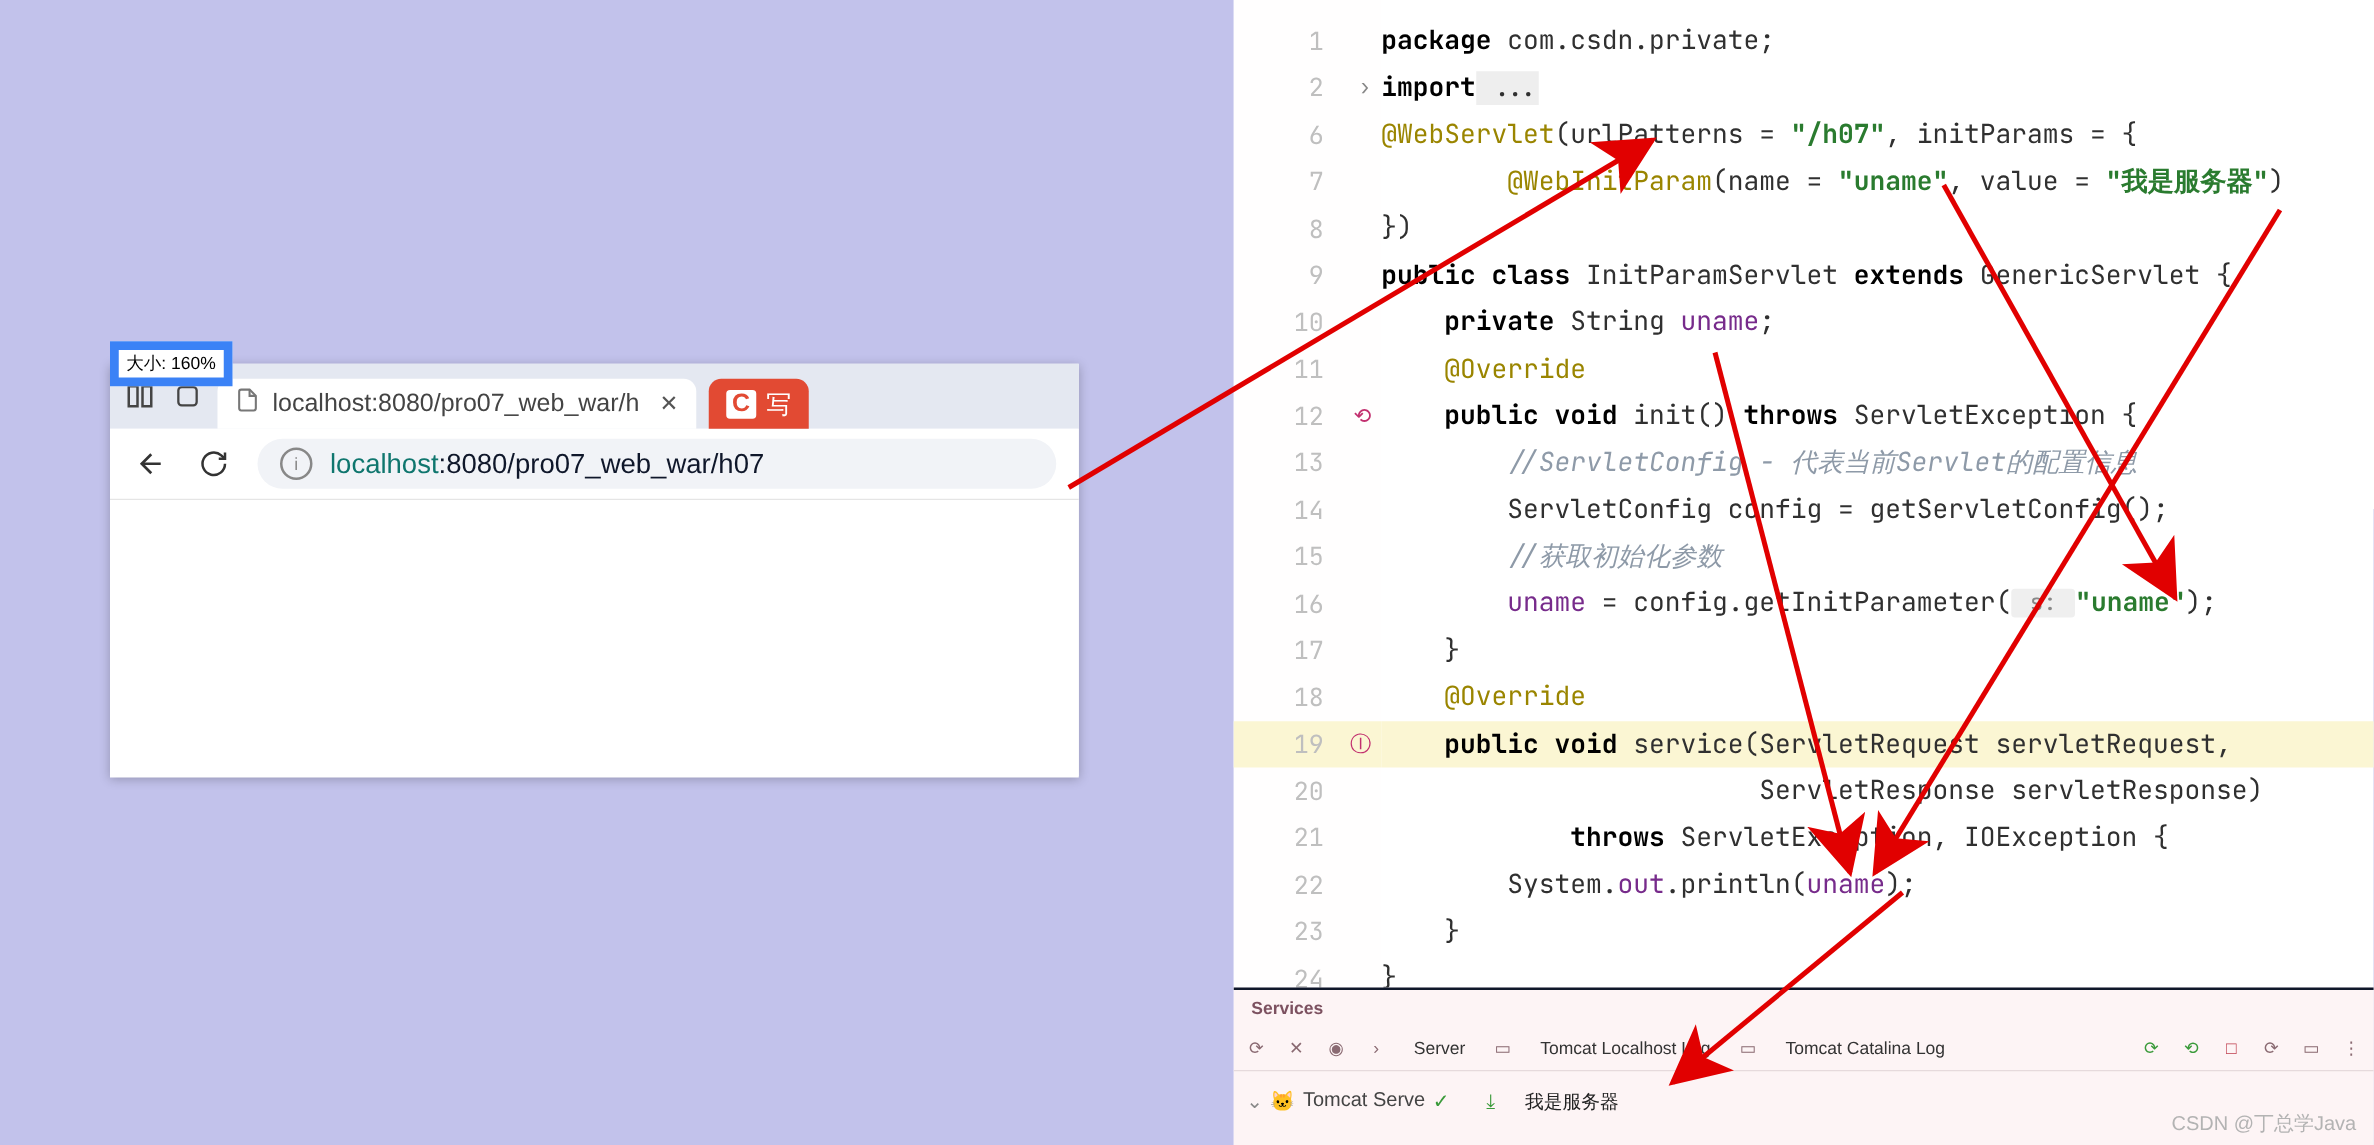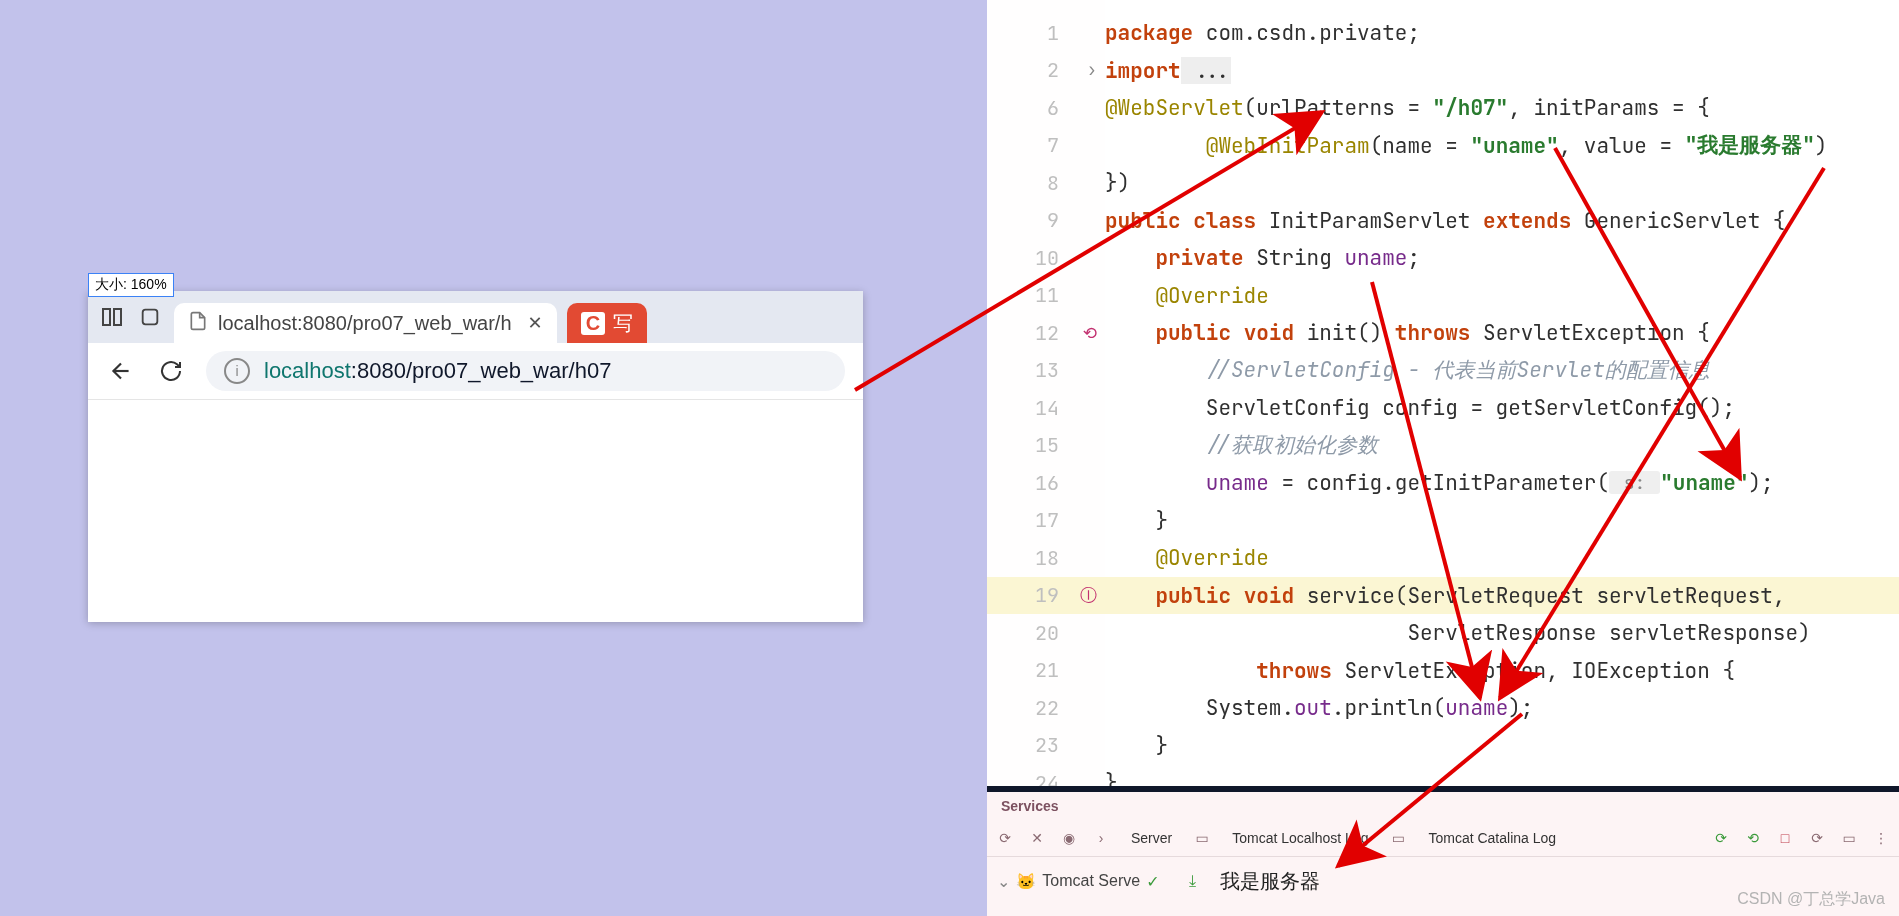--- a/index.html
+++ b/index.html
@@ -9,54 +9,54 @@
 .browser{position:absolute;left:88px;top:291px;width:775px;height:330px;background:#fff;box-shadow:0 2px 8px rgba(0,0,0,.25)}
 .browser-tabbar{height:52px;background:#e4e8f1;display:flex;align-items:center;padding:0 10px;gap:10px}
 .win-icon{width:28px;height:28px;display:flex;align-items:center;justify-content:center;color:#444}
 .tab{background:#fff;border-radius:10px 10px 0 0;height:40px;margin-top:12px;display:flex;align-items:center;padding:0 14px;gap:10px;font-size:20px;color:#444}
 .tab .close{font-size:18px;color:#555;margin-left:6px}
 .tab2{background:#e24a33;color:#fff;height:40px;margin-top:12px;display:flex;align-items:center;padding:0 14px;font-size:20px;border-radius:10px 10px 0 0}
 .browser-toolbar{height:56px;background:#fff;display:flex;align-items:center;padding:0 18px;border-bottom:1px solid #e5e5e5;gap:20px}
 .nav-btn{width:30px;height:30px;display:flex;align-items:center;justify-content:center;color:#333}
 .urlbar{flex:1;height:40px;border-radius:20px;background:#f1f3f7;display:flex;align-items:center;padding:0 18px;font-size:22px;color:#222;gap:14px}
 .urlbar .info{width:22px;height:22px;border-radius:50%;border:2px solid #888;display:flex;align-items:center;justify-content:center;font-size:14px;color:#888}
-.tooltip{position:absolute;left:0;top:-18px;background:#fff;border:1px solid #3b82f6;font-size:14px;padding:2px 6px;color:#000}
+.tooltip{position:absolute;left:0;top:-18px;background:#fff;border:7px solid #3b82f6;font-size:14px;padding:2px 6px;color:#000}
 .url-host{color:#0f766e}
 .url-path{color:#0f172a}
 
 
 .ide{position:absolute;left:987px;top:0;width:912px;height:916px;background:#fff;font-family:"JetBrains Mono",Consolas,monospace}
 .editor{display:flex;height:792px}
 .gutter{width:118px;background:#fffefe;border-right:0;padding-top:14px}
 .gutter .ln{height:37.5px;display:flex;align-items:center;justify-content:flex-end;padding-right:46px;font-size:20px;color:#bfbfbf;position:relative}
 .gutter .ln.hl{background:#fbf6d3}
 .gutter .gi{position:absolute;right:8px;top:50%;transform:translateY(-50%);font-size:17px}
 .code{flex:1;padding-top:14px;font-size:21px;position:relative}
 .code .line{height:37.5px;display:flex;align-items:center;white-space:pre}
 .code .line.hl{background:#fbf6d3}
-.kw{color:#c2410c;font-weight:bold}
+.kw{color:#000000;font-weight:bold}
 .ann{color:#9a8500}
 .str{color:#2a7b2f;font-weight:bold}
 .cmt{color:#8e9aa8;font-style:italic}
 .fld{color:#772b8b}
 .hint{background:#efefef;color:#888;border-radius:3px;padding:0 4px;font-size:18px}
 .txt{color:#303030}
 .t{}
 
 
-.services{position:absolute;left:0;bottom:0;width:912px;height:124px;background:#fdf4f5;border-top:6px solid #0f172a;font-family:Arial,sans-serif}
+.services{position:absolute;left:0;bottom:0;width:912px;height:124px;background:#fdf4f5;border-top:2px solid #0f172a;font-family:Arial,sans-serif}
 .svc-title{padding:6px 14px;font-size:14px;color:#7c5160;font-weight:bold}
 .svc-tabs{display:flex;align-items:center;height:36px;padding:0 6px;border-bottom:1px solid #e6dadc;gap:8px;font-size:14px;color:#555}
 .svc-tabs .ic{width:24px;height:24px;display:flex;align-items:center;justify-content:center;color:#8a6a72}
 .svc-tabs .tabLbl{padding:0 10px;color:#333}
 .svc-tabs .tabLbl.first{font-weight:normal}
 .svc-tabs .right{margin-left:auto;display:flex;gap:8px}
 .svc-body{display:flex;align-items:center;height:48px;padding:0 10px;font-size:16px;color:#444}
 .svc-body .tree{display:flex;align-items:center;gap:6px;width:184px}
-.svc-body .out{font-size:20px;color:#222;font-family:serif;padding-left:24px}
+.svc-body .out{font-size:15px;color:#222;font-family:serif;padding-left:24px}
 
 
 svg.arrows{position:absolute;left:0;top:0;width:1899px;height:916px;pointer-events:none}
 
 
 .wm{position:absolute;right:14px;bottom:6px;font-size:16px;color:#b3b3b3}
 </style>
 </head>
 <body>
 

